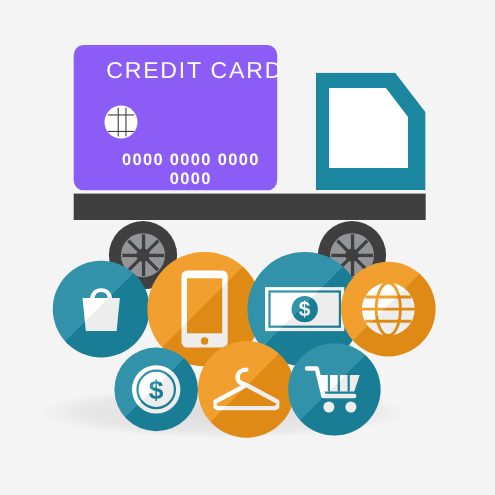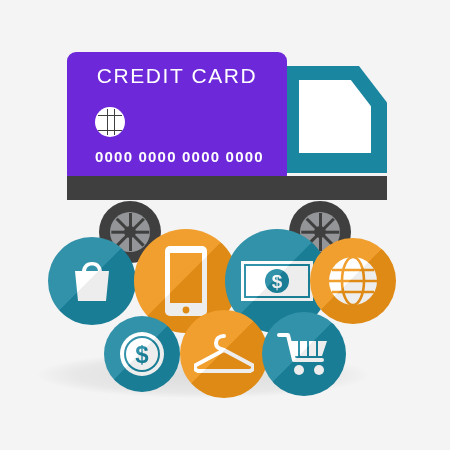--- a/index.html
+++ b/index.html
@@ -30,24 +30,24 @@
     border-radius: 50%;
     background: radial-gradient(ellipse at 50% 50%, rgba(0,0,0,0.10) 0%, rgba(0,0,0,0.05) 55%, rgba(0,0,0,0) 72%);
   }
 
   
   .truck { position: absolute; left: 0; top: 0; width: 450px; height: 450px; }
 
   .truck-card {
     position: absolute;
     left: 67px;
-    top: 52px;
-    width: 220px;
+    top: 41px;
+    width: 185px;
     height: 132px;
-    background: #6d28d9;
+    background: #8b5cf6;
     border-radius: 9px;
   }
   .card-title {
     position: absolute;
     left: 0;
     top: 12px;
     width: 220px;
     text-align: center;
     color: #ffffff;
     font-size: 21px;
@@ -81,20 +81,21 @@
   }
   .card-number {
     position: absolute;
     left: 28px;
     top: 96px;
     color: #ffffff;
     font-size: 15px;
     letter-spacing: 1.2px;
     font-weight: bold;
     font-family: "Liberation Sans", sans-serif;
+    text-align: center;
   }
 
   .truck-cab {
     position: absolute;
     left: 287px;
     top: 66px;
     width: 100px;
     height: 107px;
     background: #1b86a0;
     

